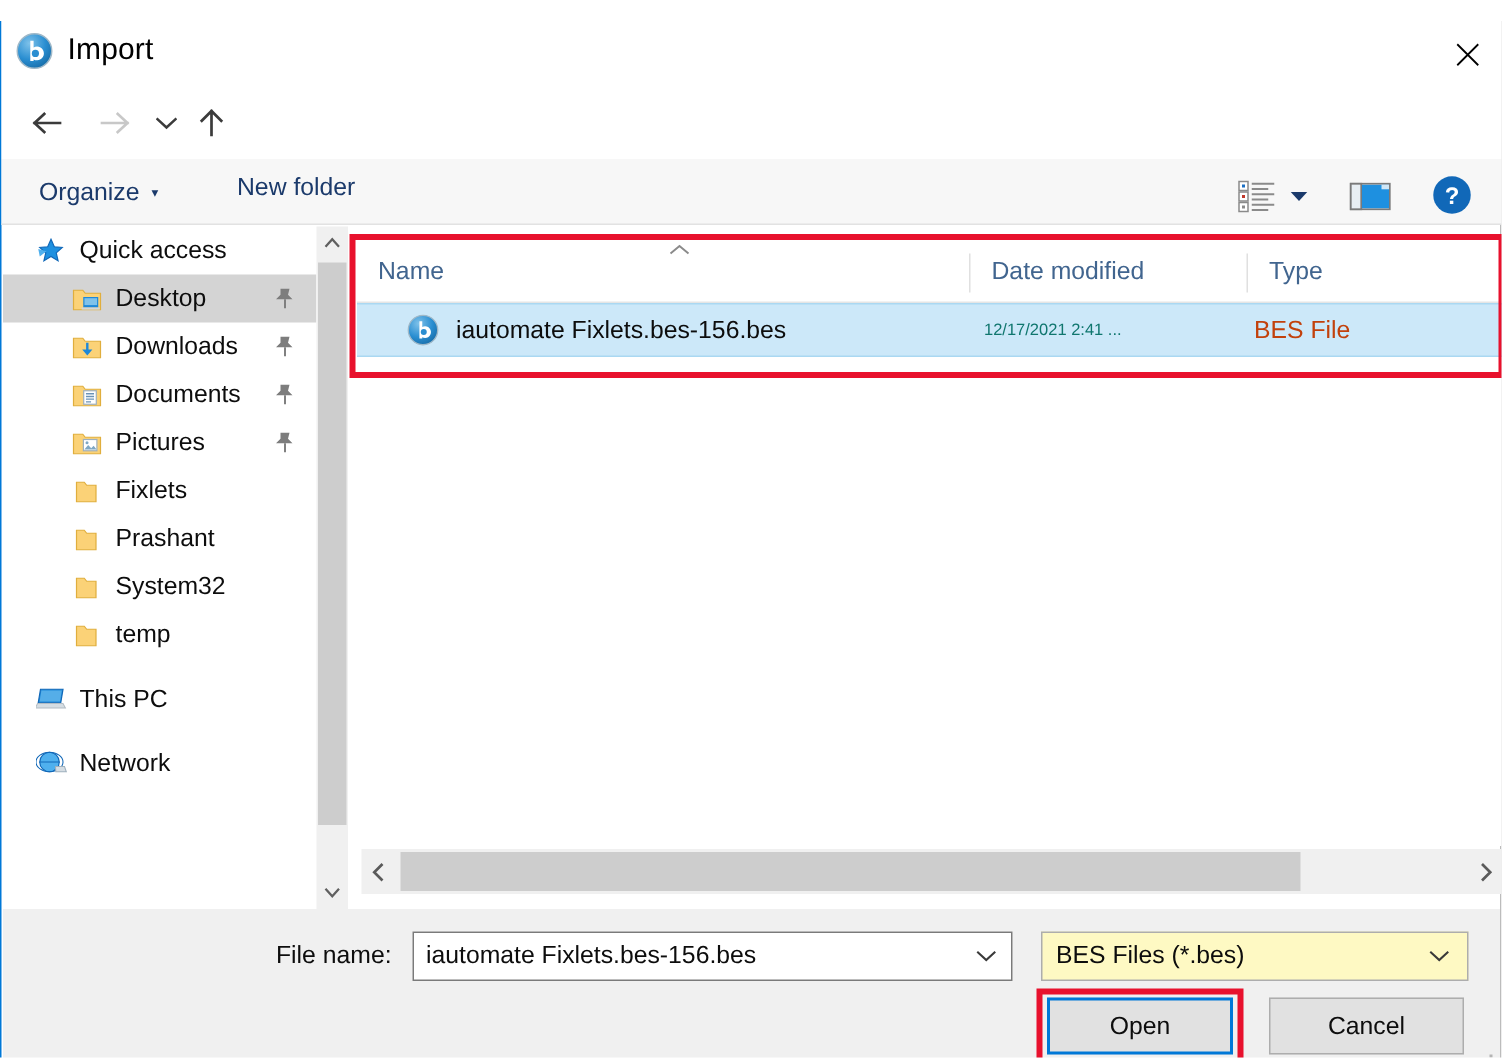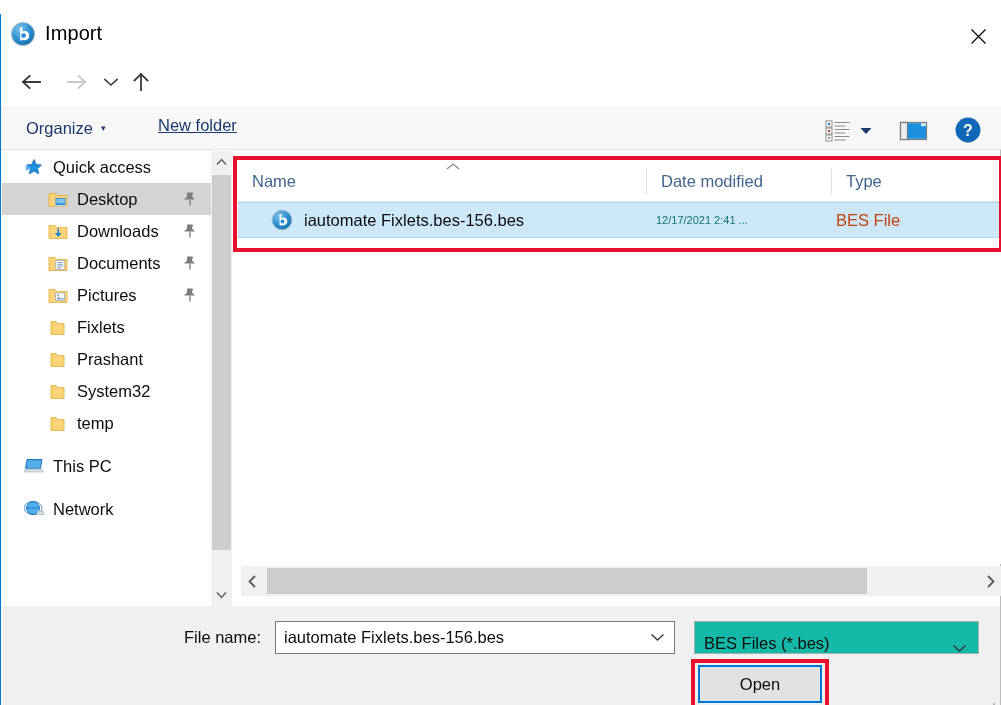--- a/index.html
+++ b/index.html
@@ -91,21 +91,21 @@
     position: absolute; left: 0; top: 92px; width: 1000px; height: 44px;
     background: #f7f7f7; border-bottom: 1px solid #e2e2e2;
   }
   #organize-btn {
     position: absolute; left: 25px; top: 10px; height: 24px;
     display: flex; align-items: center; font-size: 16.5px; color: #1b3a6b;
   }
   #organize-caret { margin-left: 8px; font-size: 9px; color: #1b3a6b; }
   #newfolder-btn {
     position: absolute; left: 157px; top: 10px; height: 24px;
-    font-size: 16.5px; color: #1b3a6b; text-decoration: underline;
+    font-size: 16.5px; color: #1b3a6b;
   }
   #view-icon    { position: absolute; left: 824px; top: 105px; width: 26px; height: 24px; }
   #view-caret   { position: absolute; left: 858px; top: 112px; width: 14px; height: 10px;
                   display: flex; align-items: center; justify-content: center; color: #1b3a6b; }
   #preview-icon { position: absolute; left: 898px; top: 105px; width: 30px; height: 24px; }
   #help-btn     { position: absolute; left: 953px; top: 102px; width: 28px; height: 28px; }
 
   
   #navpane {
     position: absolute; left: 1px; top: 137px; width: 209px; height: 455px;
@@ -213,22 +213,22 @@
   }
   #filename-value {
     margin-left: 8px; font-size: 16.5px; color: #0d0d0d; white-space: nowrap;
   }
   #filename-caret {
     margin-left: auto; margin-right: 9px; color: #3a3a3a;
     display: flex; align-items: center;
   }
   #filetype-combo {
     position: absolute; left: 693px; top: 607px; width: 285px; height: 33px;
-    border: 1px solid #adadad; background: #14b8a6;
-    display: flex; align-items: flex-end;
+    border: 1px solid #adadad; background: #fef9c3;
+    display: flex; align-items: center;
   }
   #filetype-value {
     margin-left: 9px; font-size: 16.5px; color: #0d0d0d; white-space: nowrap;
   }
   #filetype-caret {
     margin-left: auto; margin-right: 11px; color: #3a3a3a;
     display: flex; align-items: center;
   }
   #open-btn {
     position: absolute; left: 697px; top: 651px; width: 124px; height: 38px;
@@ -610,20 +610,21 @@
   <div id="filetype-combo">
     <span id="filetype-value">BES Files (*.bes)</span>
     <span id="filetype-caret">
       <svg width="15" height="9" viewBox="0 0 15 9">
         <path d="M1.5 1.5 L7.5 7 L13.5 1.5" stroke="#3a3a3a" stroke-width="1.4" fill="none"></path>
       </svg>
     </span>
   </div>
 
   <div id="open-btn">Open</div>
+  <div id="cancel-btn">Cancel</div>
 
   <div id="resize-grip">
     <svg width="14" height="14" viewBox="0 0 14 14">
       <g fill="#b4b4b4">
         <rect x="10" y="2" width="2" height="2"></rect>
         <rect x="6" y="6" width="2" height="2"></rect>
         <rect x="10" y="6" width="2" height="2"></rect>
         <rect x="2" y="10" width="2" height="2"></rect>
         <rect x="6" y="10" width="2" height="2"></rect>
         <rect x="10" y="10" width="2" height="2"></rect>

